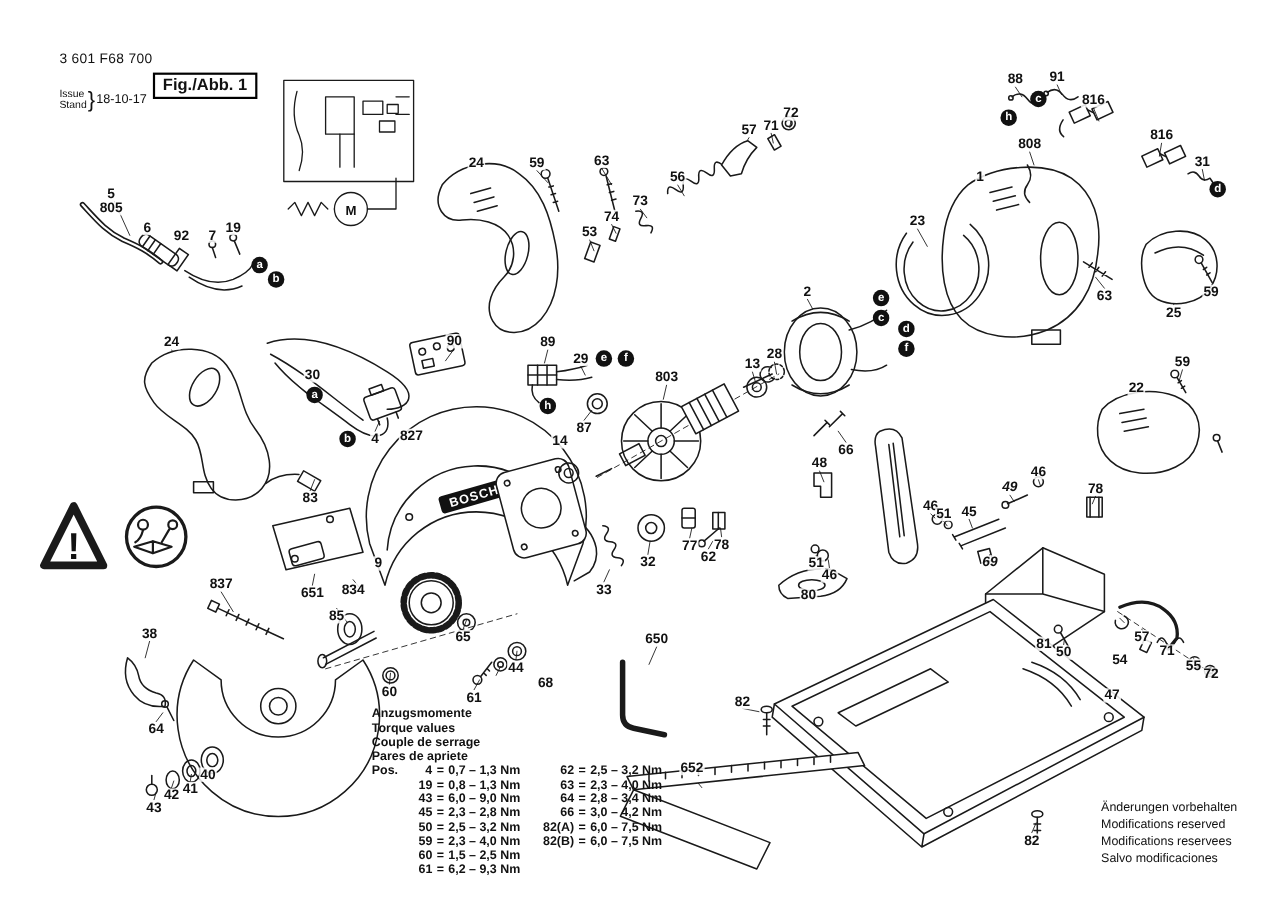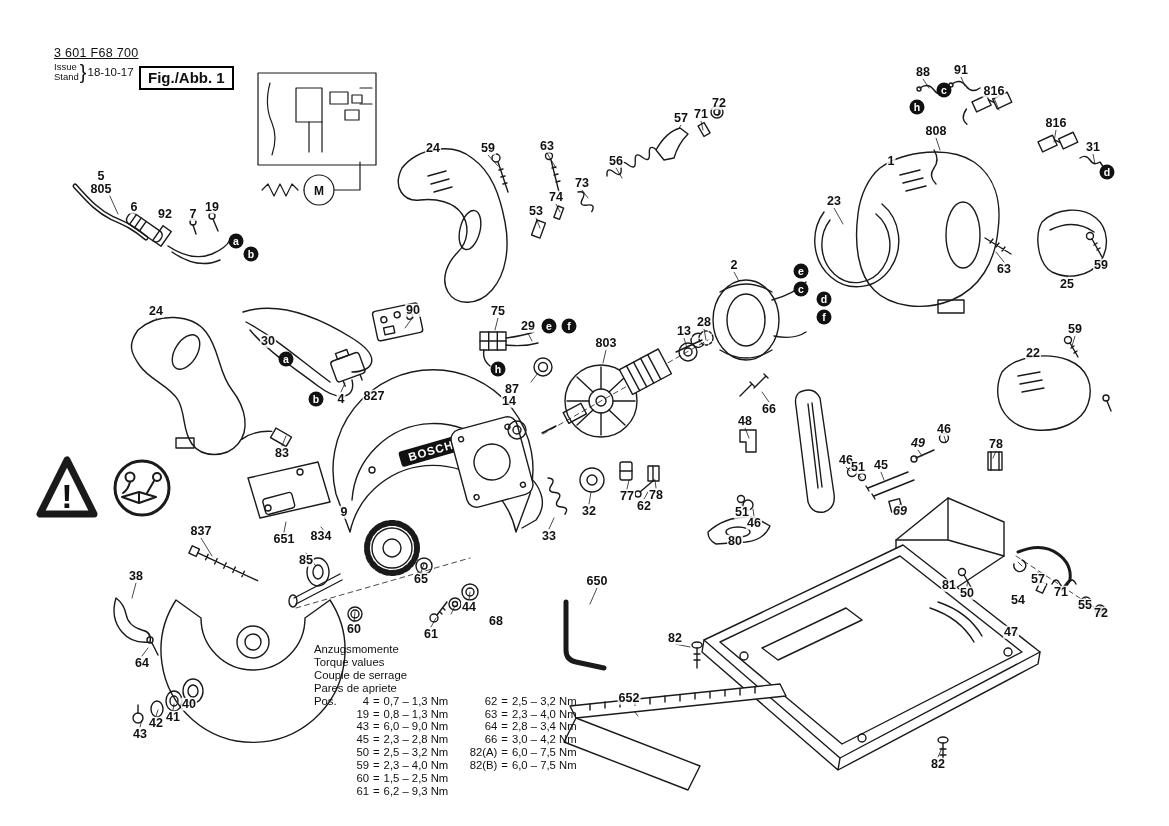--- a/index.html
+++ b/index.html
@@ -2,37 +2,37 @@
 <html><head>
 <meta charset="utf-8">
 <style>
   html,body{margin:0;padding:0;background:#fff;}
   .page{position:relative;width:1169px;height:826px;background:#fff;overflow:hidden;
         font-family:"Liberation Sans",sans-serif;color:#111;}
   svg.art{position:absolute;left:0;top:0;}
 
   
   .doc-header{position:absolute;left:54px;top:46px;font-size:12.5px;}
-  .doc-num{margin-bottom:1px;letter-spacing:.3px;text-decoration:underline;}
+  .doc-num{margin-bottom:20px;letter-spacing:.3px;}
   .issue-row{display:flex;align-items:center;font-size:9.5px;line-height:1.1;}
   .issue-labels{display:flex;flex-direction:column;}
   .brace{font-size:20px;font-weight:400;margin:0 1px;}
   .date{font-size:11.5px;}
   .fig-box{position:absolute;left:139px;top:66px;border:2.5px solid #000;
            padding:1px 7px 2px;font-weight:700;font-size:15px;background:#fff;}
 
   
   .callout{position:absolute;transform:translate(-50%,-50%);font-size:12.5px;font-weight:700;
            line-height:1;background:rgba(255,255,255,.85);padding:0 1px;white-space:nowrap;}
   .letter-callout{position:absolute;transform:translate(-50%,-50%);width:15px;height:15px;
            border-radius:50%;background:#111;color:#fff;font-size:10.5px;font-weight:700;
            line-height:15px;text-align:center;}
 
   
-  .torque{position:absolute;left:314px;top:643px;font-size:11.3px;line-height:12.9px;}
+  .torque{position:absolute;left:338px;top:643px;font-size:11.3px;line-height:12.9px;font-weight:bold;}
   .t-titles{margin-bottom:0;}
   .t-cols{display:flex;gap:13px;}
   .t-row{display:flex;white-space:nowrap;}
   .t-prefix{width:25px;}
   .t-col-left .t-pos{width:30px;text-align:right;}
   .t-col-right .t-pos{width:36px;text-align:right;}
   .t-eq{margin:0 4px;}
 
   
   .footer{position:absolute;left:1001px;top:727px;font-size:11.3px;line-height:15.5px;}
@@ -472,20 +472,26 @@
           </div>
           <div class="t-row">
             <span class="t-pos">82(B)</span>
             <span class="t-eq">=</span>
             <span class="t-val">6,0 – 7,5 Nm</span>
           </div>
         </div>
     </div>
   </div>
 
+  <div class="footer">
+      <div>Änderungen vorbehalten</div>
+      <div>Modifications reserved</div>
+      <div>Modifications reservees</div>
+      <div>Salvo modificaciones</div>
+    </div>
 
   <div>
       <div class="callout" style="left: 101px; top: 176px;">5</div>
       <div class="callout" style="left: 101px; top: 189px;">805</div>
       <div class="callout" style="left: 134px; top: 207px;">6</div>
       <div class="callout" style="left: 165px; top: 214px;">92</div>
       <div class="callout" style="left: 193px; top: 214px;">7</div>
       <div class="callout" style="left: 212px; top: 207px;">19</div>
       <div class="callout" style="left: 433px; top: 148px;">24</div>
       <div class="callout" style="left: 488px; top: 148px;">59</div>
@@ -507,24 +513,24 @@
       <div class="callout" style="left: 834px; top: 201px;">23</div>
       <div class="callout" style="left: 1004px; top: 269px;">63</div>
       <div class="callout" style="left: 1101px; top: 265px;">59</div>
       <div class="callout" style="left: 1067px; top: 284px;">25</div>
       <div class="callout" style="left: 734px; top: 265px;">2</div>
       <div class="callout" style="left: 704px; top: 322px;">28</div>
       <div class="callout" style="left: 684px; top: 331px;">13</div>
       <div class="callout" style="left: 606px; top: 343px;">803</div>
       <div class="callout" style="left: 769px; top: 409px;">66</div>
       <div class="callout" style="left: 528px; top: 326px;">29</div>
-      <div class="callout" style="left: 512px; top: 389px; text-align: right;">87</div>
-      <div class="callout" style="left: 498px; top: 311px;">75</div>
+      <div class="callout" style="left: 531px; top: 389px; text-align: right;">87</div>
+      <div class="callout" style="left: 498px; top: 311px;">89</div>
       <div class="callout" style="left: 413px; top: 310px;">90</div>
-      <div class="callout" style="left: 268px; top: 341px;">30</div>
+      <div class="callout" style="left: 284px; top: 341px;">30</div>
       <div class="callout" style="left: 341px; top: 399px;">4</div>
       <div class="callout" style="left: 374px; top: 396px;">827</div>
       <div class="callout" style="left: 282px; top: 453px;">83</div>
       <div class="callout" style="left: 156px; top: 311px;">24</div>
       <div class="callout" style="left: 509px; top: 401px;">14</div>
       <div class="callout" style="left: 344px; top: 512px;">9</div>
       <div class="callout" style="left: 284px; top: 539px;">651</div>
       <div class="callout" style="left: 321px; top: 520px; margin-top: 16px;">834</div>
       <div class="callout" style="left: 306px; top: 560px;">85</div>
       <div class="callout" style="left: 421px; top: 579px;">65</div>

